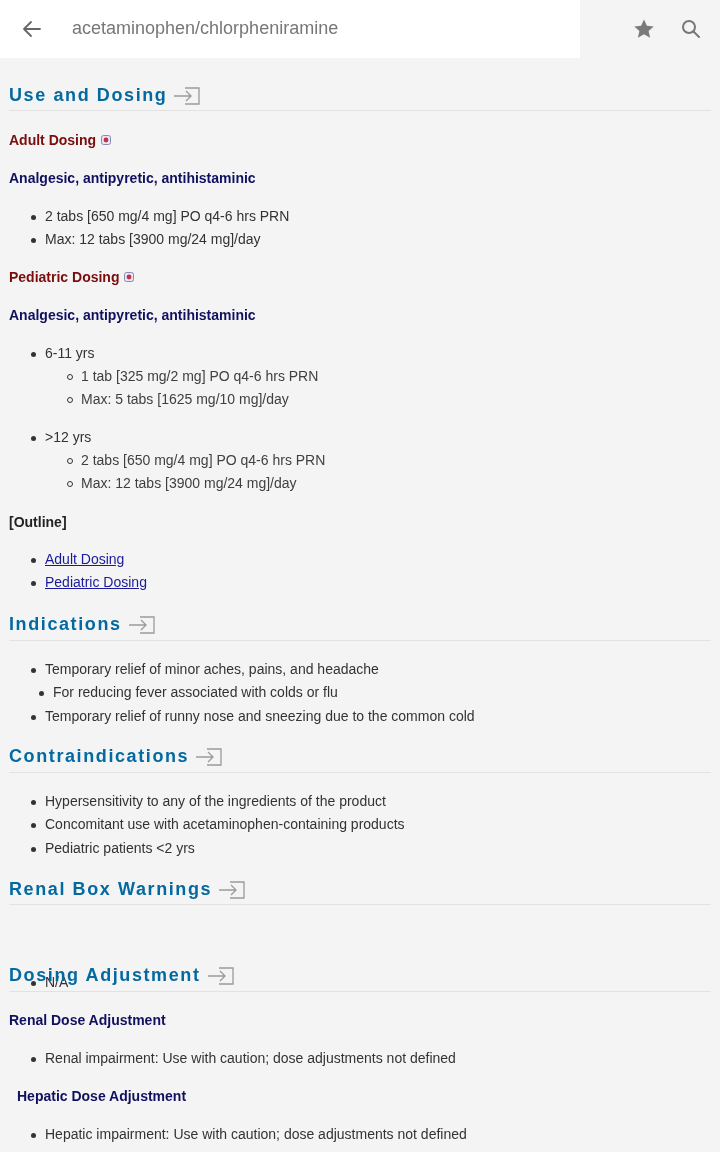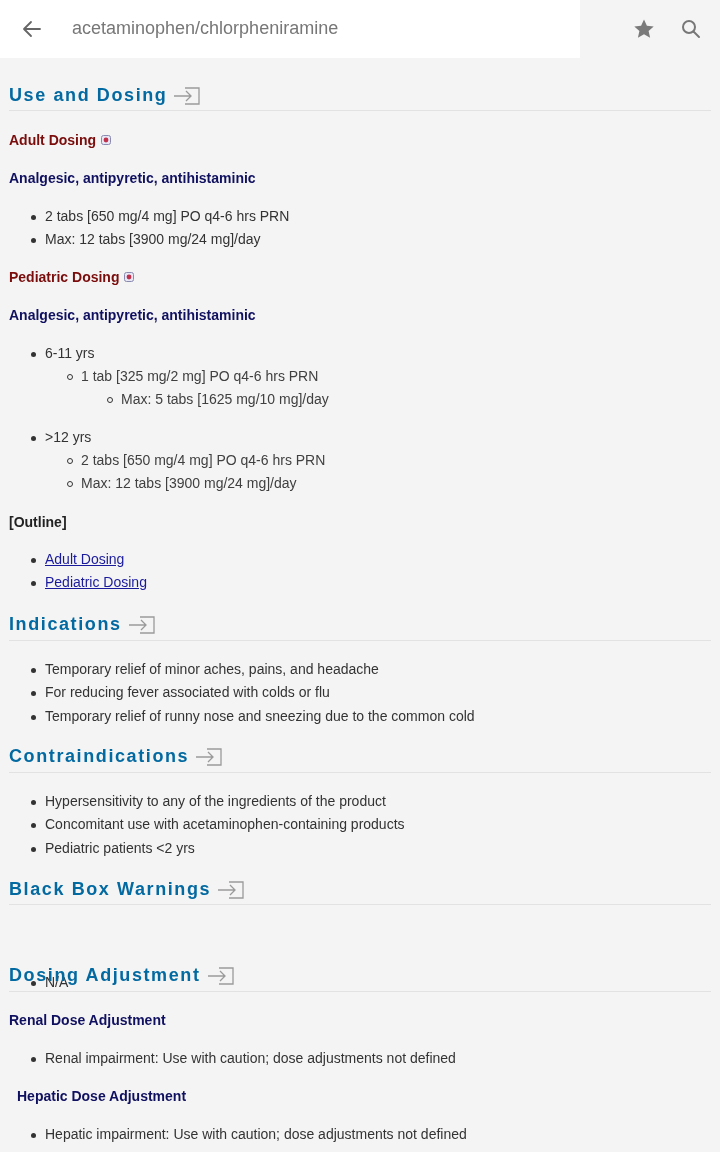--- a/index.html
+++ b/index.html
@@ -65,21 +65,21 @@
     <span>Pediatric Dosing</span>
     <svg class="info" viewBox="0 0 10 10">
         <rect x="0.5" y="0.5" width="9" height="9" rx="2" fill="#e6e6f5" stroke="#8a8ab0"></rect>
         <circle cx="5" cy="5" r="2.4" fill="#c0304a"></circle>
       </svg>
   </div>
   <div class="sub-navy" style="top:249px;">Analgesic, antipyretic, antihistaminic</div>
 
   <div class="item" style="top:287px;">6-11 yrs</div>
   <div class="sub-item" style="top:310px;">1 tab [325 mg/2 mg] PO q4-6 hrs PRN</div>
-  <div class="sub-item" style="top:333px;margin-left:40px;">Max: 5 tabs [1625 mg/10 mg]/day</div>
+  <div class="sub-item" style="top:333px;">Max: 5 tabs [1625 mg/10 mg]/day</div>
 
   <div class="item" style="top:371px;">&gt;12 yrs</div>
   <div class="sub-item" style="top:394px;">2 tabs [650 mg/4 mg] PO q4-6 hrs PRN</div>
   <div class="sub-item" style="top:417px;">Max: 12 tabs [3900 mg/24 mg]/day</div>
 
   <div class="plain-bold" style="top:456px;">[Outline]</div>
   <div class="item" style="top:493px;">
     <span class="link">Adult Dosing</span>
   </div>
   <div class="item" style="top:516px;">
@@ -87,36 +87,36 @@
   </div>
 
   <div class="sec-head" style="top:556px;">
     <span>Indications</span>
     <svg class="jump" viewBox="0 0 28 20">
         <path d="M1 10h17M13 5l5 5-5 5M12 2h14v16H12" stroke="#9a9a9a" stroke-width="1.3" fill="none"></path>
       </svg>
   </div>
   <div class="sec-rule" style="top:582px;"></div>
   <div class="item" style="top:603px;">Temporary relief of minor aches, pains, and headache</div>
-  <div class="item" style="top:626px;">For reducing fever associated with colds or flu</div>
+  <div class="item" style="top:626px;margin-left:8px;">For reducing fever associated with colds or flu</div>
   <div class="item" style="top:650px;">Temporary relief of runny nose and sneezing due to the common cold</div>
 
   <div class="sec-head" style="top:688px;">
     <span>Contraindications</span>
     <svg class="jump" viewBox="0 0 28 20">
         <path d="M1 10h17M13 5l5 5-5 5M12 2h14v16H12" stroke="#9a9a9a" stroke-width="1.3" fill="none"></path>
       </svg>
   </div>
   <div class="sec-rule" style="top:714px;"></div>
   <div class="item" style="top:735px;">Hypersensitivity to any of the ingredients of the product</div>
   <div class="item" style="top:758px;">Concomitant use with acetaminophen-containing products</div>
   <div class="item" style="top:782px;">Pediatric patients &lt;2 yrs</div>
 
   <div class="sec-head" style="top:821px;">
-    <span>Black Box Warnings</span>
+    <span>Renal Box Warnings</span>
     <svg class="jump" viewBox="0 0 28 20">
         <path d="M1 10h17M13 5l5 5-5 5M12 2h14v16H12" stroke="#9a9a9a" stroke-width="1.3" fill="none"></path>
       </svg>
   </div>
   <div class="sec-rule" style="top:846px;"></div>
   <div class="item" style="top:916px;">N/A</div>
 
   <div class="sec-head" style="top:907px;">
     <span>Dosing Adjustment</span>
     <svg class="jump" viewBox="0 0 28 20">

